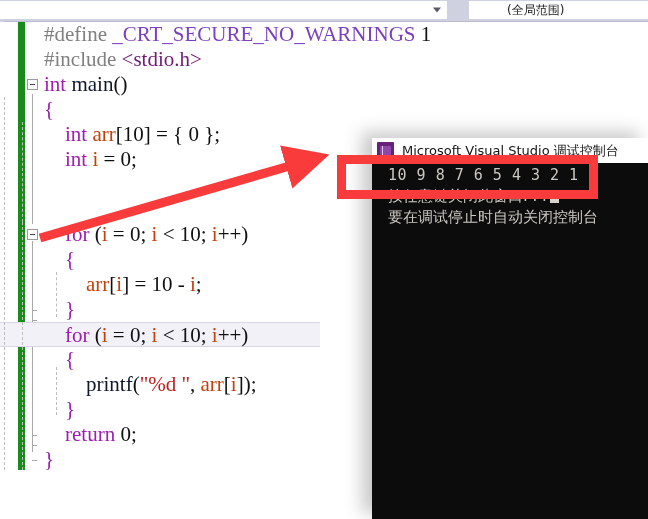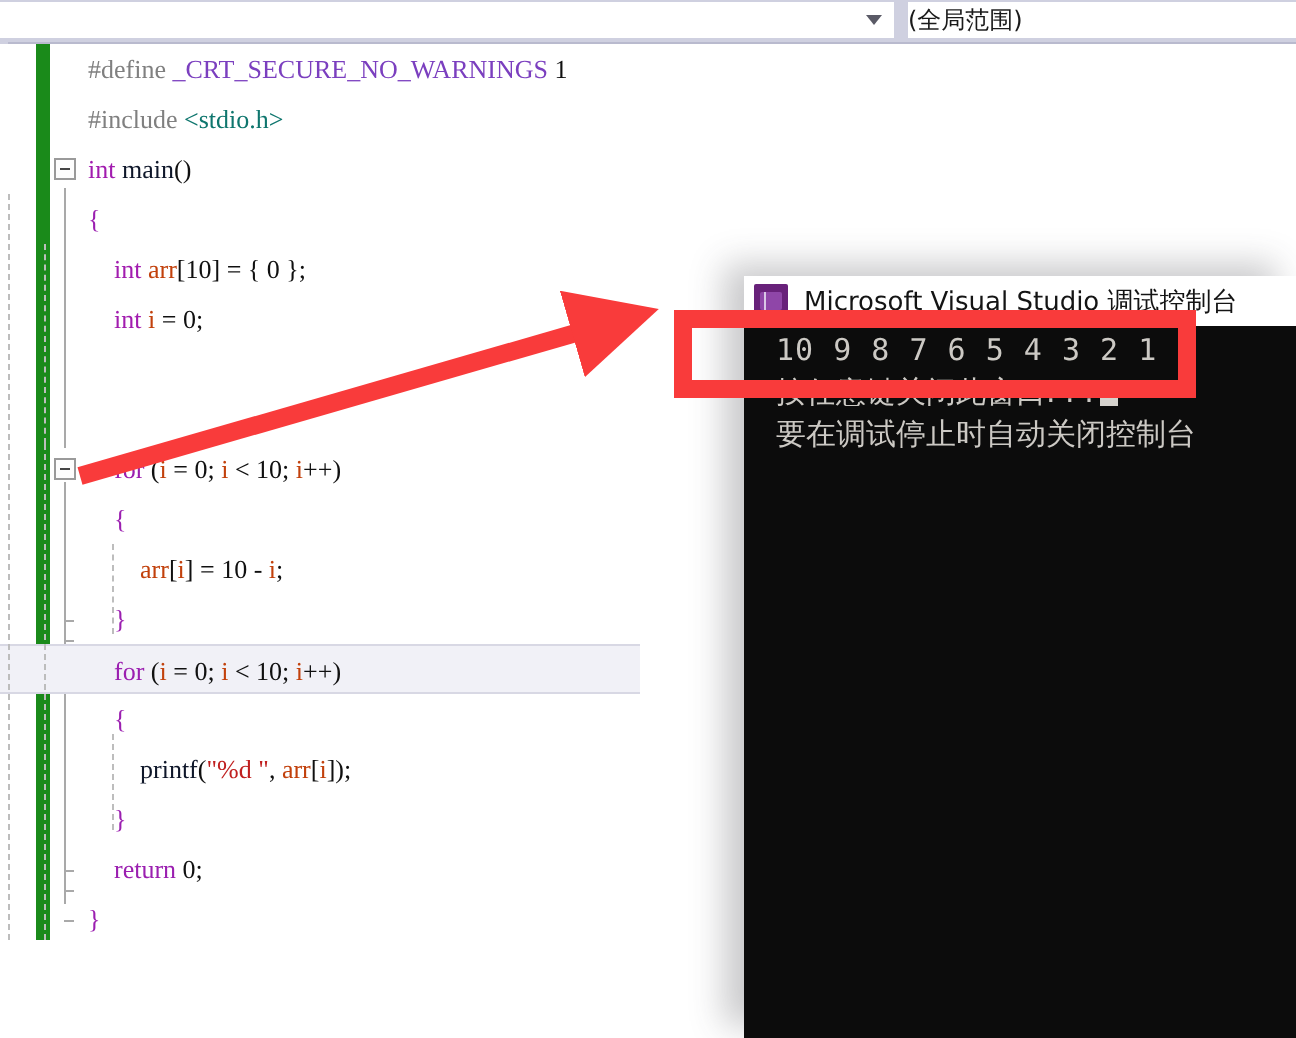--- a/index.html
+++ b/index.html
@@ -35,21 +35,22 @@
     display: flex;
     align-items: center;
     box-sizing: border-box;
   }
   #combo-left {
     width: 447px;
     border-right: 0;
   }
   #combo-right {
     flex: 1 1 auto;
-    margin-left: 7px;
+    margin-left: 22px;
+    padding-left: 38px;
     font-family: "DejaVu Sans", sans-serif;
     font-size: 12px;
     color: #1a1a1a;
     white-space: nowrap;
     overflow: hidden;
   }
   .combo-caret {
     position: absolute;
     right: 6px;
     top: 50%;
@@ -126,21 +127,21 @@
     background: #a9a9a9;
   }
 
   
   #code {
     position: absolute;
     left: 44px;
     top: 0;
     width: 600px;
     font-family: "Liberation Serif", "DejaVu Serif", serif;
-    font-size: 13px;
+    font-size: 21px;
     line-height: 25px;
     white-space: pre;
   }
   .ln {
     height: 25px;
     position: relative;
     white-space: pre;
   }
   .ln.current {
     background: #f1f1f7;
@@ -155,21 +156,21 @@
   
   .guide {
     position: absolute;
     width: 1px;
     border-left: 1px dashed #bdbdbd;
   }
 
   
   .t-pp      { color: #808080; }
   .t-macro   { color: #7b3fbf; }
-  .t-hdr     { color: #0f766e; }
+  .t-hdr     { color: #701a75; }
   .t-kw      { color: #a21caf; }
   .t-ctl     { color: #9b1fb0; }
   .t-ident   { color: #c2410c; }
   .t-plain   { color: #101010; }
   .t-punct   { color: #101010; }
   .t-fn      { color: #0f172a; }
   .t-str     { color: #c02020; }
 
   
   #console-window {

